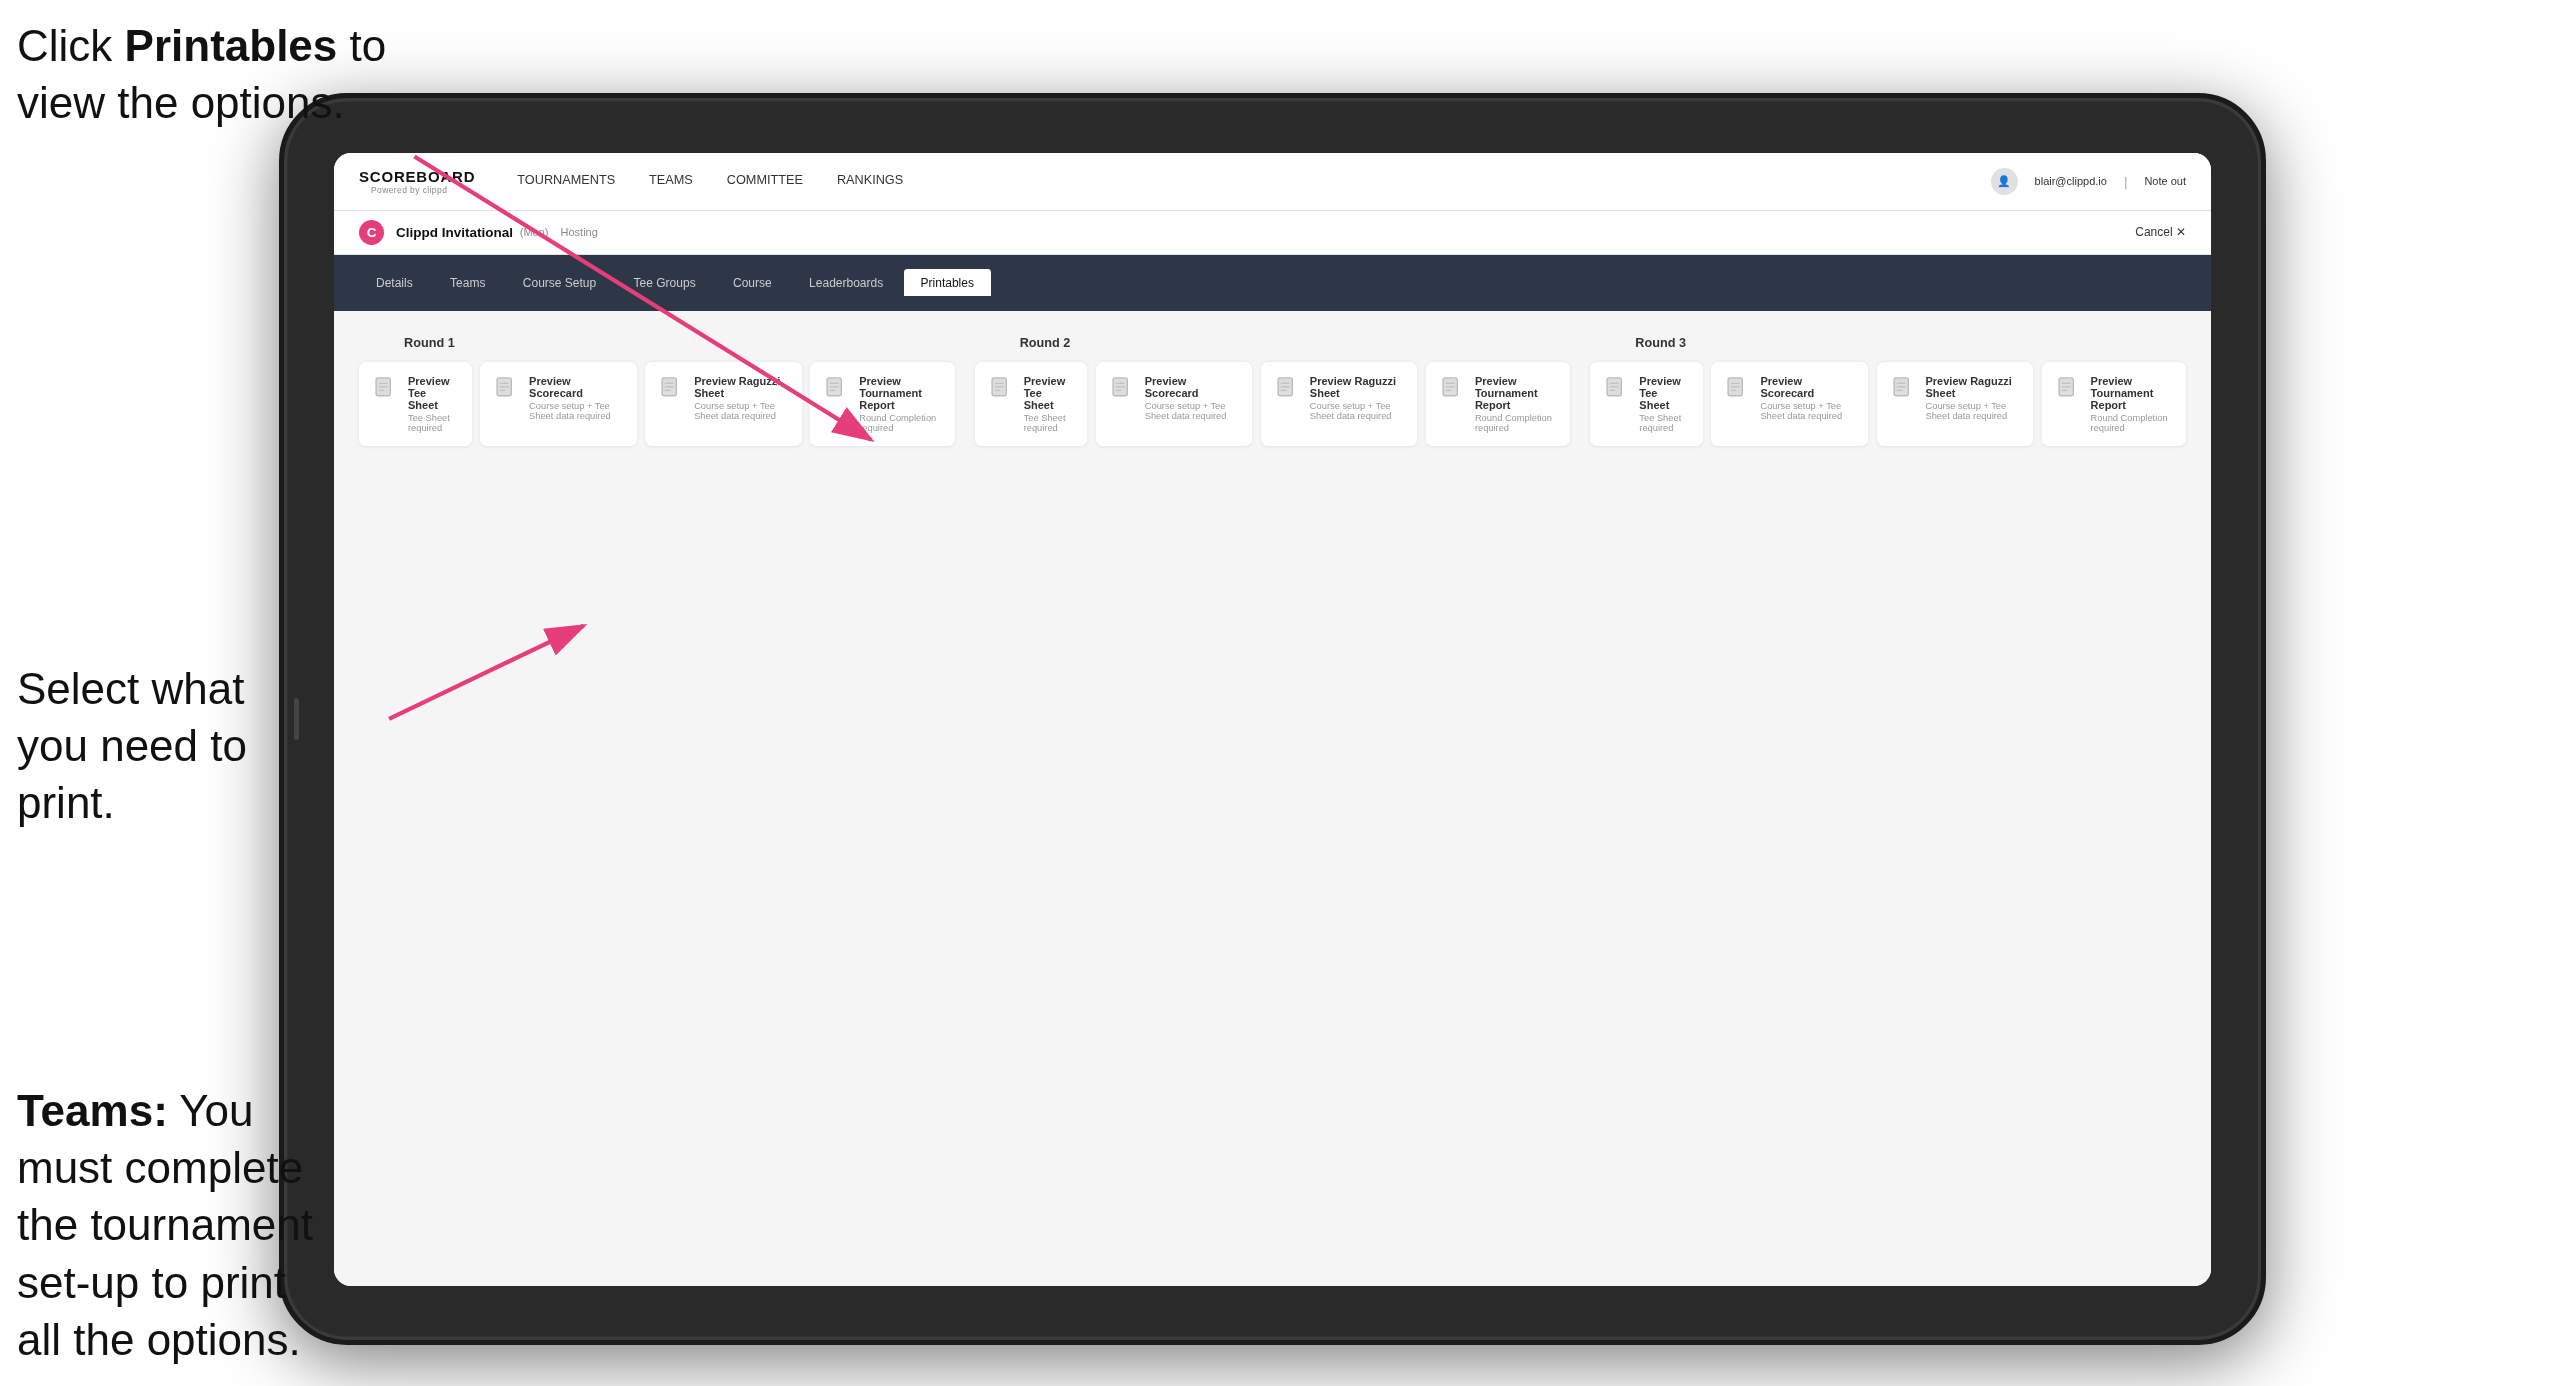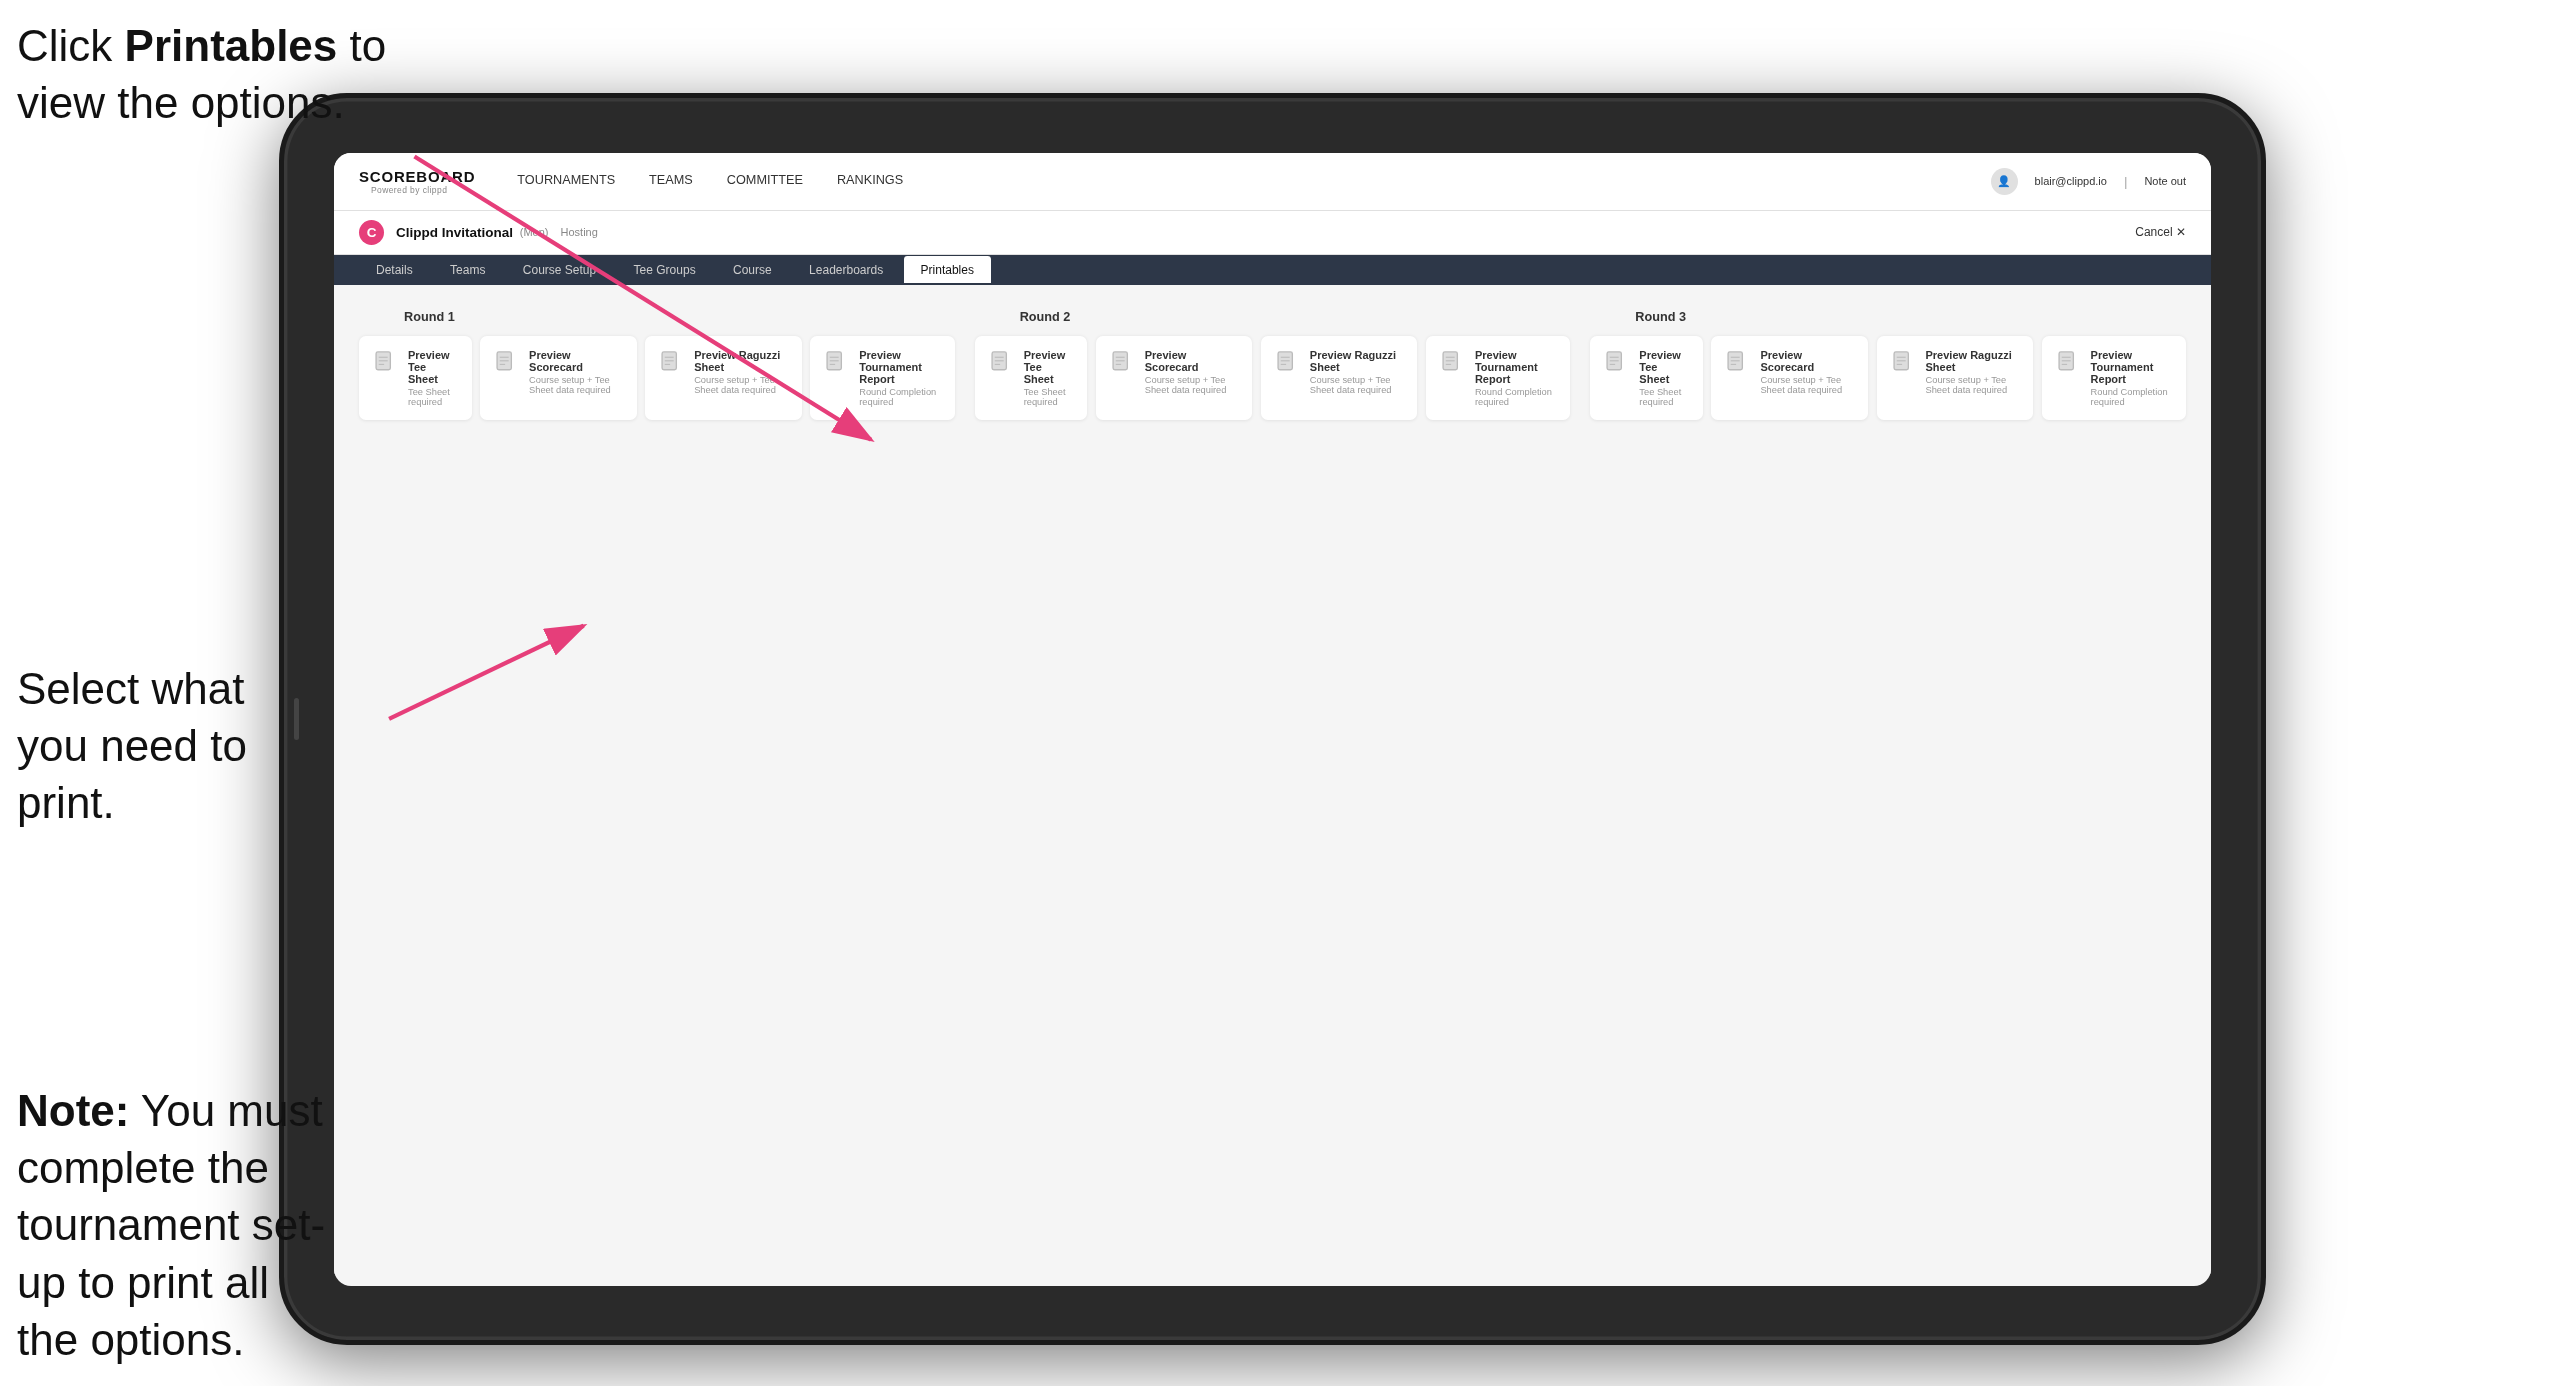--- a/index.html
+++ b/index.html
@@ -193,21 +193,21 @@
     .cancel-btn {
       margin-left: auto;
       font-size: 12px;
       color: #333;
       cursor: pointer;
     }
 
     
     .tabs-bar {
       background: #2d3748;
-      height: 30px;
+      height: 56px;
       display: flex;
       align-items: center;
       padding: 0 25px;
       gap: 3.4px;
     }
     .tab {
       padding: 6.8px 17px;
       font-size: 12px;
       color: #ccc;
       cursor: pointer;
@@ -298,21 +298,21 @@
 
 <div class="annotation-top">
   Click <strong>Printables</strong> to<br>view the options.
 </div>
 
 <div class="annotation-middle">
   Select what you need to print.
 </div>
 
 <div class="annotation-bottom">
-  <strong>Note:</strong> You must complete the tournament set-up to print all the options.
+  <strong>Teams:</strong> You must complete the tournament set-up to print all the options.
 </div>
 
 <svg class="arrow-svg" viewBox="0 0 3046 1639">
 
   <line x1="490" y1="185" x2="1030" y2="520" stroke="#e63e7a" stroke-width="5" marker-end="url(#arrowhead)"></line>
 
   <line x1="460" y1="850" x2="690" y2="740" stroke="#e63e7a" stroke-width="5" marker-end="url(#arrowhead)"></line>
   <defs>
     <marker id="arrowhead" markerWidth="10" markerHeight="7" refX="9" refY="3.5" orient="auto">
       <polygon points="0 0, 10 3.5, 0 7" fill="#e63e7a"></polygon>

